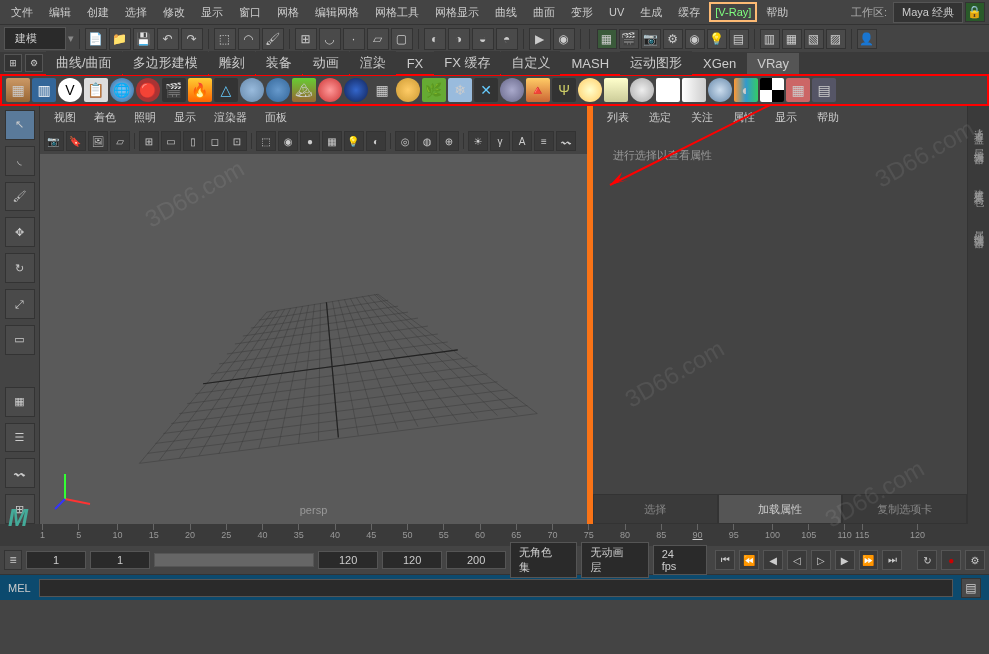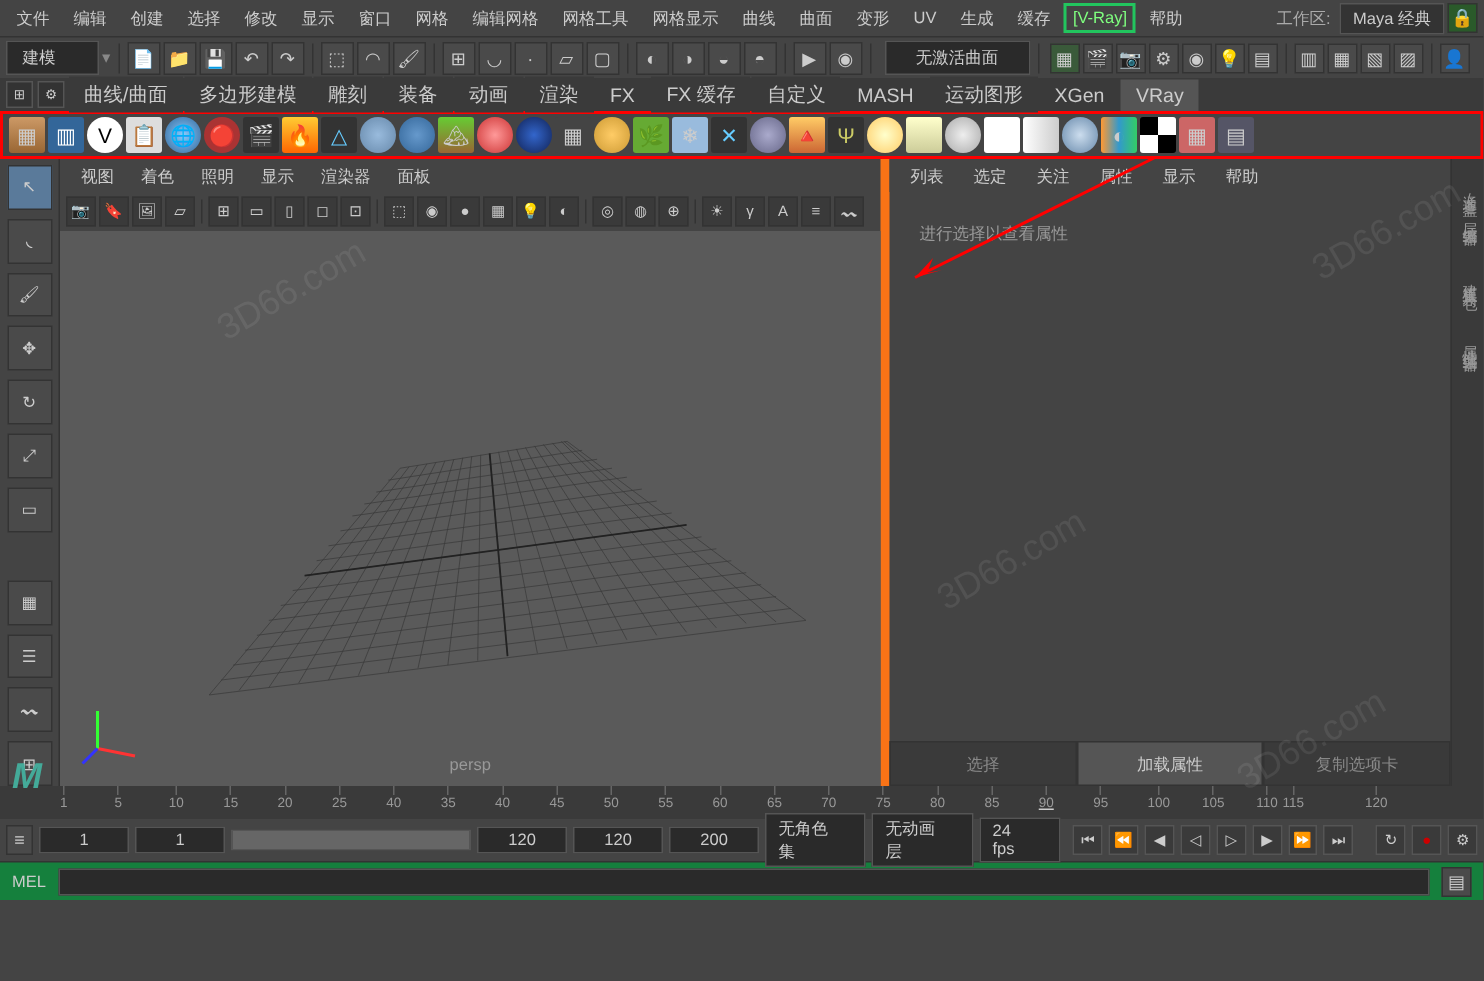--- a/index.html
+++ b/index.html
@@ -1,21 +1,21 @@
 <!DOCTYPE html>
 <html><head>
 <meta charset="utf-8">
 <style>
 * { margin: 0; padding: 0; box-sizing: border-box; font-family: "Microsoft YaHei", sans-serif; }
 body { background: #444; color: #ccc; font-size: 11px; overflow: hidden; width: 989px; height: 654px; position: relative; }
 
 
 .menubar { display: flex; align-items: center; background: #444; height: 24px; padding: 0 4px; gap: 2px; justify-content: space-between; }
 .menubar .menu-item { padding: 3px 7px; cursor: pointer; }
-.menubar .vray-highlight { border: 2px solid #22c55e; color: #7fff7f; padding: 2px 4px; }
+.menubar .vray-highlight { border: 2px solid #fdba74; color: #7fff7f; padding: 2px 4px; }
 .menubar .spacer { flex: 1; }
 .menubar .workspace-label { color: #aaa; margin-right: 4px; }
 .menubar .workspace-value { background: #333; padding: 2px 8px; border: 1px solid #555; }
 
 
 .toolbar-row { display: flex; align-items: center; background: #444; height: 28px; padding: 0 4px; gap: 2px; border-top: 1px solid #333; }
 .toolbar-row .mode-select { background: #2a2a2a; padding: 3px 28px 3px 10px; border: 1px solid #555; position: relative; }
 .toolbar-row .sep { width: 1px; height: 20px; background: #333; margin: 0 3px; }
 .tool-icon { width: 22px; height: 22px; background: #4a4a4a; border: 1px solid #333; display: flex; align-items: center; justify-content: center; cursor: pointer; font-size: 12px; }
 .tool-icon.sm { width: 20px; height: 20px; }
@@ -69,21 +69,21 @@
 
 
 .range-row { display: flex; align-items: center; background: #444; height: 28px; padding: 0 4px; gap: 4px; }
 .range-input { width: 60px; background: #2a2a2a; border: 1px solid #555; color: #ccc; padding: 2px 6px; text-align: center; font-size: 11px; }
 .range-slider { flex: 0 0 160px; height: 14px; background: #333; border: 1px solid #555; position: relative; }
 .range-handle { position: absolute; top: 0; height: 100%; background: #666; }
 .dropdown { background: #2a2a2a; border: 1px solid #555; padding: 2px 18px 2px 8px; font-size: 11px; position: relative; }
 .play-btn { width: 22px; height: 20px; background: #3a3a3a; border: 1px solid #555; display: flex; align-items: center; justify-content: center; cursor: pointer; font-size: 10px; }
 
 
-.cmd-row { display: flex; align-items: center; background: #15803d; height: 26px; padding: 0 8px; gap: 8px; border-top: 1px solid #333; text-align: right; }
+.cmd-row { display: flex; align-items: center; background: #0c4a6e; height: 26px; padding: 0 8px; gap: 8px; border-top: 1px solid #333; text-align: right; }
 .cmd-label { color: #ccc; font-size: 11px; }
 .cmd-input { flex: 1; background: #2a2a2a; border: 1px solid #555; height: 18px; }
 
 
 .red-arrow { position: absolute; pointer-events: none; z-index: 100; }
 
 
 .watermark { position: absolute; color: rgba(255,255,255,0.08); font-size: 24px; transform: rotate(-30deg); pointer-events: none; }
 
 .maya-logo { position: absolute; bottom: 122px; left: 8px; color: #4a9; font-size: 24px; font-style: italic; font-weight: bold; }
@@ -138,21 +138,20 @@
   <span class="tool-icon">▢</span>
   <span class="sep"></span>
   <span class="tool-icon">◐</span>
   <span class="tool-icon">◑</span>
   <span class="tool-icon">◒</span>
   <span class="tool-icon">◓</span>
   <span class="sep"></span>
   <span class="tool-icon">▶</span>
   <span class="tool-icon">◉</span>
   <span class="sep"></span>
-  <span class="curve-label">无激活曲面</span>
   <span class="sep"></span>
   <span class="spacer"></span>
   <span class="tool-icon sm" style="background:#3a5a3a;">▦</span>
   <span class="tool-icon sm">🎬</span>
   <span class="tool-icon sm">📷</span>
   <span class="tool-icon sm">⚙</span>
   <span class="tool-icon sm">◉</span>
   <span class="tool-icon sm">💡</span>
   <span class="tool-icon sm">▤</span>
   <span class="sep"></span>

